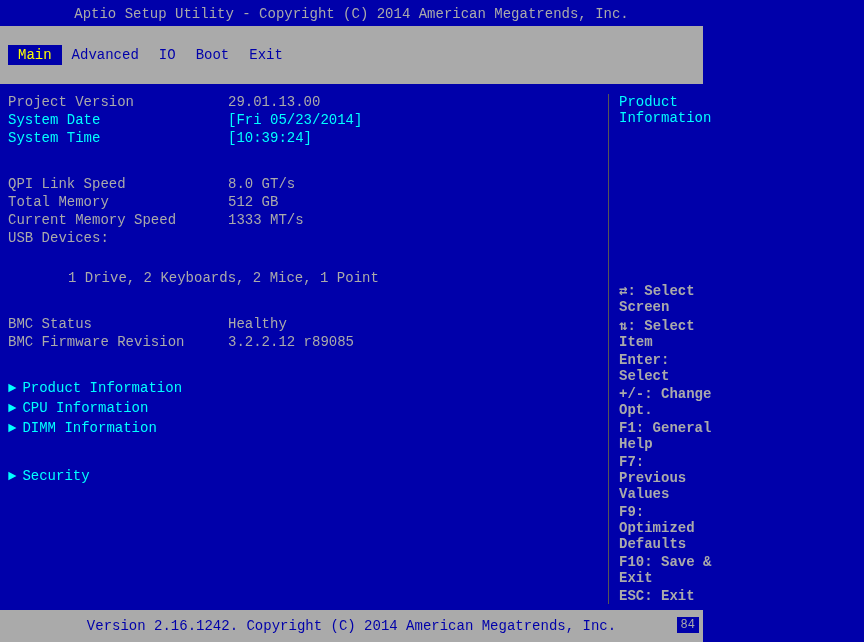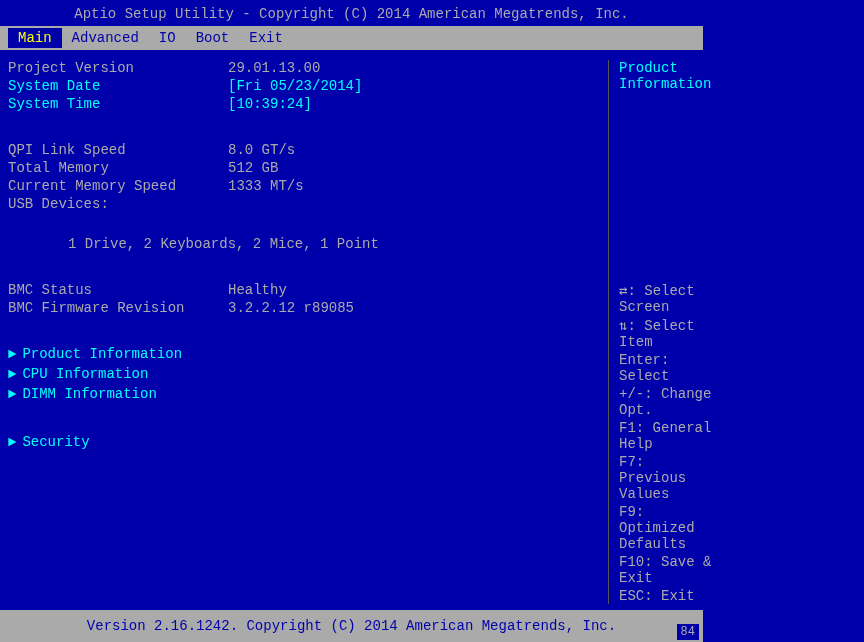--- a/index.html
+++ b/index.html
@@ -35,21 +35,21 @@
       font-size: 14px;
     }
 
     
     .menu-bar {
       background: #aaaaaa;
       color: #0000aa;
       display: flex;
       flex-direction: row;
       align-items: center;
-      padding: 2px 8px;
+      padding: 19px 8px;
       gap: 0;
     }
 
     .menu-item {
       padding: 2px 10px;
       color: #0000aa;
       font-size: 14px;
       cursor: pointer;
     }
 
@@ -143,20 +143,21 @@
     .help-section {
       margin-top: auto;
       display: flex;
       flex-direction: column;
       gap: 2px;
     }
 
     .help-row {
       color: #aaaaaa;
       font-size: 14px;
+      font-weight: bold;
     }
 
     
     .footer {
       background: #aaaaaa;
       color: #0000aa;
       text-align: center;
       padding: 8px 0;
       font-size: 14px;
       display: flex;
@@ -166,21 +167,21 @@
     }
 
     .footer-version {
       flex: 1;
       text-align: center;
     }
 
     .footer-badge {
       position: absolute;
       right: 4px;
-      bottom: 2px;
+      bottom: 9px;
       background: #0000aa;
       color: #aaaaaa;
       padding: 1px 4px;
       font-size: 12px;
     }
   </style>
 </head>
 <body>
 
 <div class="screen">

